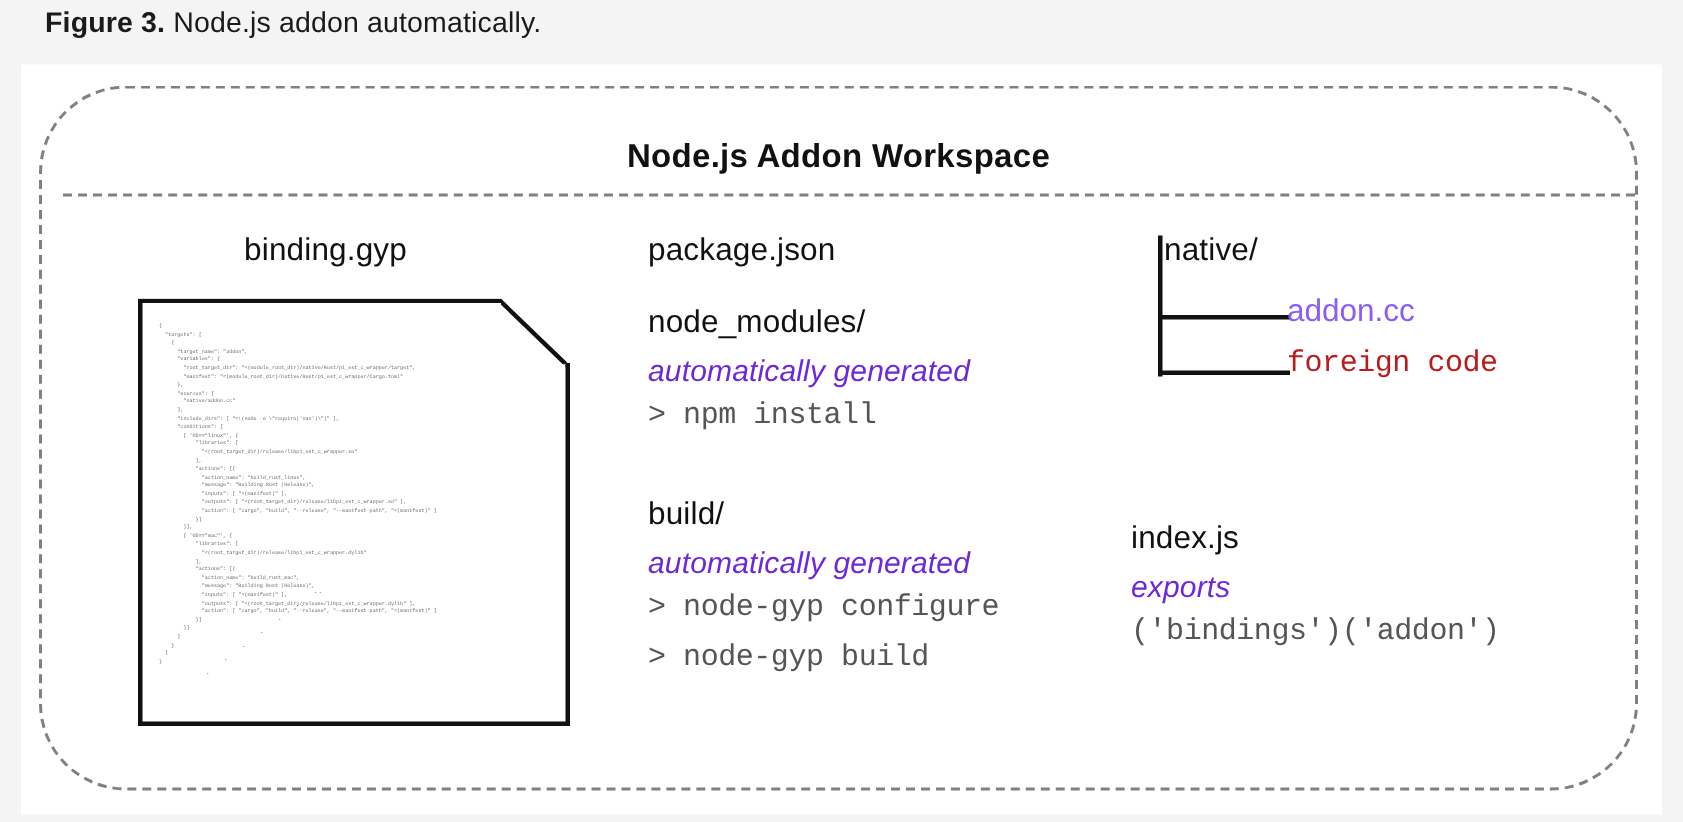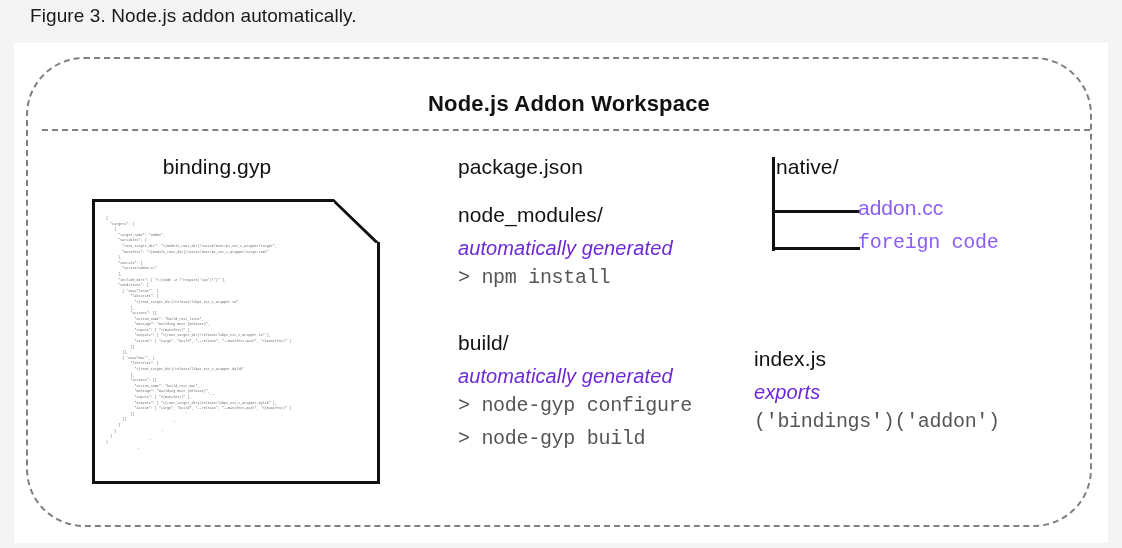--- a/index.html
+++ b/index.html
@@ -19,21 +19,21 @@
   .caption {
     position: absolute;
     left: 30px;
     top: 5px;
     font-size: 19px;
     color: #1a1a1a;
     white-space: nowrap;
     letter-spacing: 0.1px;
   }
   .caption .cap-label {
-    font-weight: normal;
+    font-weight: bold;
   }
   .caption .cap-text {
     font-weight: normal;
   }
 
   
   .figure-card {
     position: absolute;
     left: 14px;
     top: 43px;
@@ -49,21 +49,21 @@
     top: 14px;
     width: 1066px;
     height: 470px;
     border: 2.5px dashed #808080;
     border-radius: 58px;
     box-sizing: border-box;
   }
 
   .workspace-title {
     position: absolute;
-    left: 10px;
+    left: 0;
     top: 32px;
     width: 100%;
     text-align: center;
     font-size: 22px;
     font-weight: bold;
     color: #111;
     letter-spacing: 0.2px;
   }
 
   
@@ -73,21 +73,21 @@
     top: 70px;
     right: 0px;
     border-top: 2.5px dashed #808080;
   }
 
   
   .col {
     position: absolute;
   }
   .col-left   { left: 38px;  top: 96px;  width: 340px; }
-  .col-mid    { left: 430px; top: 96px;  width: 320px; }
+  .col-mid    { left: 404px; top: 96px;  width: 320px; }
   .col-right  { left: 726px; top: 96px;  width: 330px; }
 
   .file-heading {
     font-size: 21px;
     font-weight: normal;
     color: #111;
     letter-spacing: 0.1px;
     white-space: nowrap;
   }
   .note-italic {
@@ -221,21 +221,21 @@
     left: 104px;
     font-size: 21px;
     color: #8b5cf6;
     white-space: nowrap;
   }
   .tree-label-1 { top: 41px; }
   .tree-label-2 {
     top: 76px;
     font-family: "Liberation Mono", monospace;
     font-size: 20px;
-    color: #8b5cf6;
+    color: #b91c1c;
     letter-spacing: -0.3px;
   }
 
   .gap-24 { height: 24px; }
   .gap-10 { height: 10px; }
   .gap-6  { height: 6px; }
 </style>
 </head>
 <body>
 

